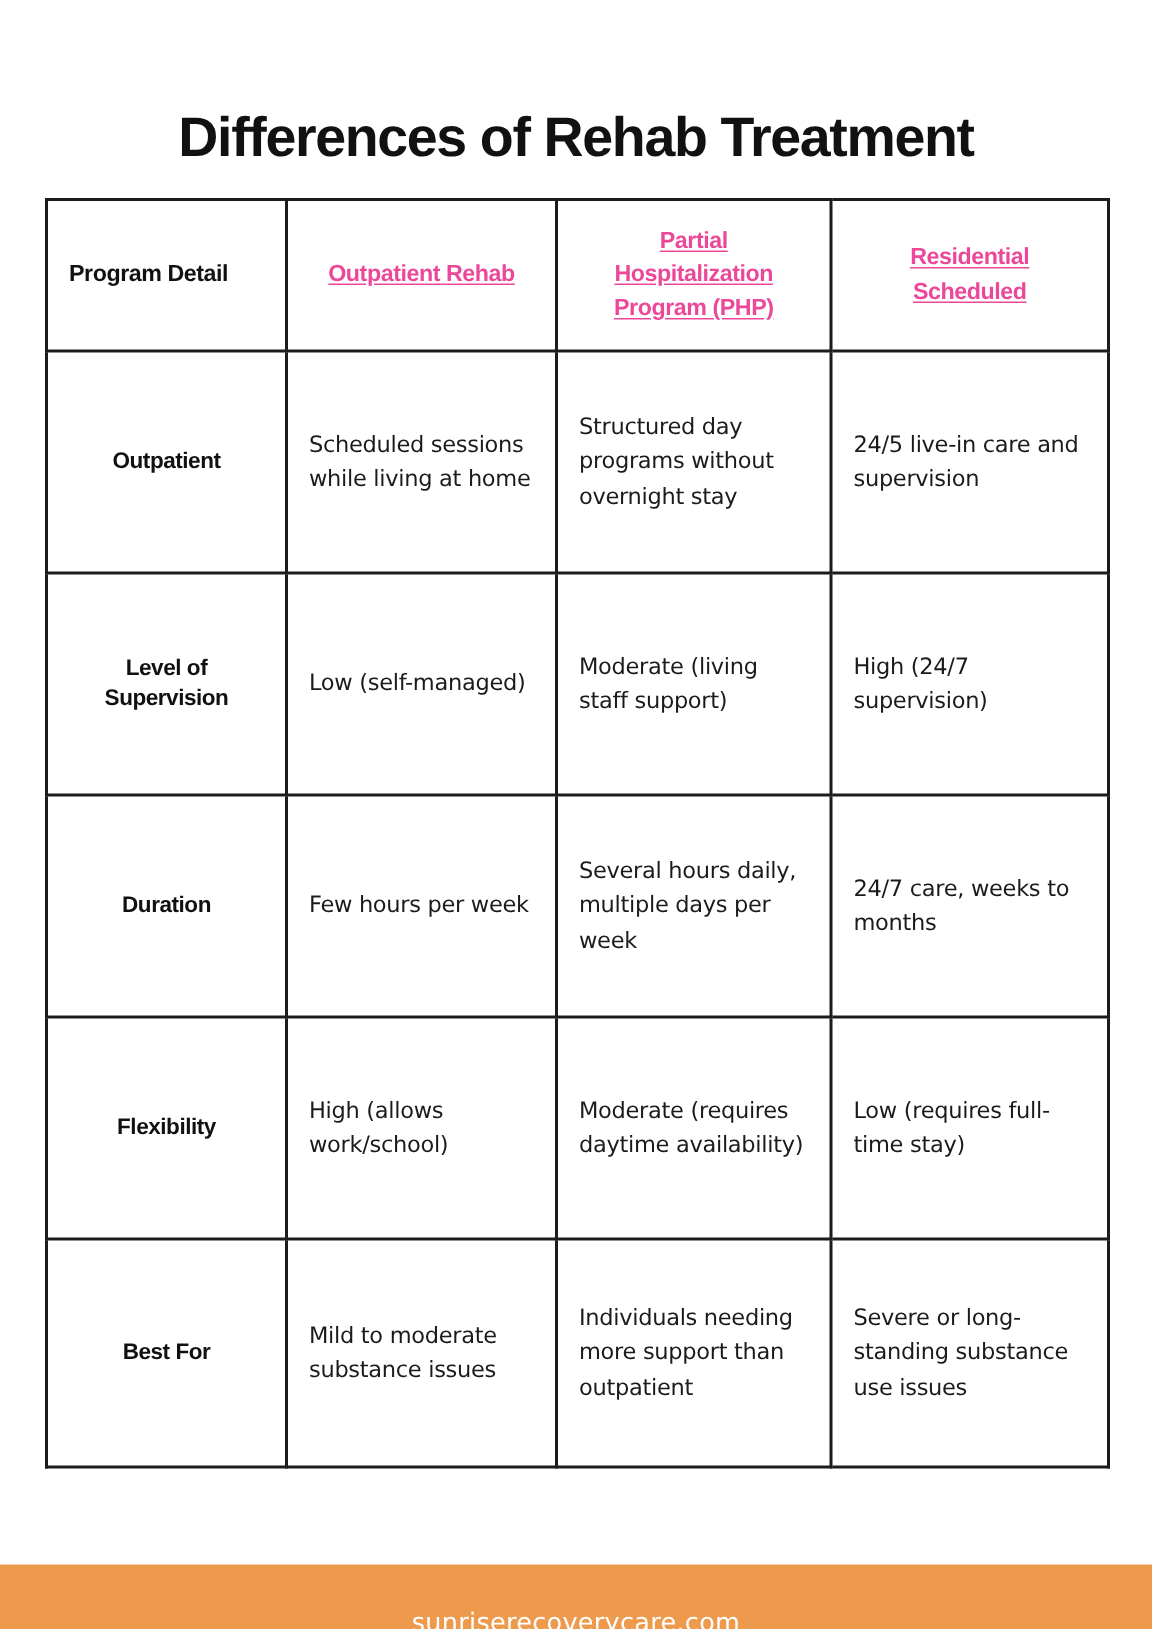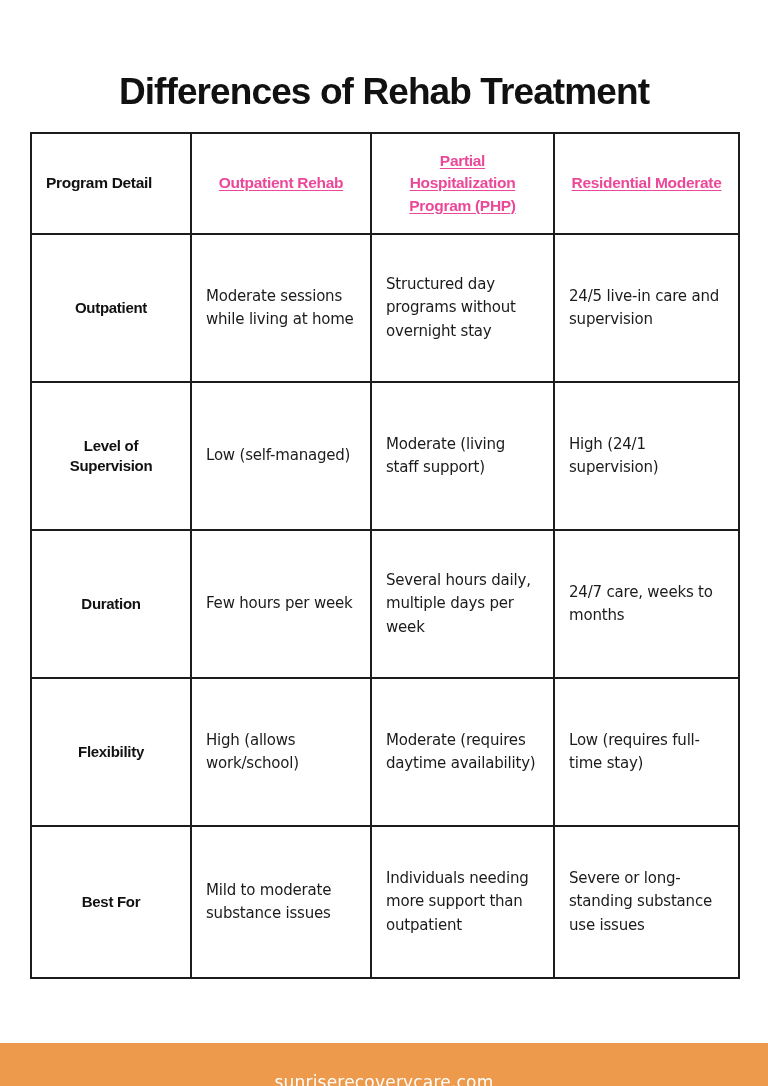--- a/index.html
+++ b/index.html
@@ -153,51 +153,51 @@
           <td>
             <div class="h-plain">Program Detail</div>
           </td>
           <td>
             <span class="h-link">Outpatient Rehab</span>
           </td>
           <td>
             <span class="h-link">Partial Hospitalization Program (PHP)</span>
           </td>
           <td>
-            <span class="h-link">Residential Moderate</span>
+            <span class="h-link">Residential Scheduled</span>
           </td>
         </tr>
 
         <tr class="body-row">
           <td>
             <div class="row-label">Outpatient</div>
           </td>
           <td>
-            <div class="cell-text">Moderate sessions while living at home</div>
+            <div class="cell-text">Scheduled sessions while living at home</div>
           </td>
           <td>
             <div class="cell-text">Structured day programs without overnight stay</div>
           </td>
           <td>
             <div class="cell-text">24/5 live-in care and supervision</div>
           </td>
         </tr>
 
         <tr class="body-row">
           <td>
             <div class="row-label">Level of Supervision</div>
           </td>
           <td>
             <div class="cell-text">Low (self-managed)</div>
           </td>
           <td>
             <div class="cell-text">Moderate (living staff support)</div>
           </td>
           <td>
-            <div class="cell-text">High (24/1 supervision)</div>
+            <div class="cell-text">High (24/7 supervision)</div>
           </td>
         </tr>
 
         <tr class="body-row">
           <td>
             <div class="row-label">Duration</div>
           </td>
           <td>
             <div class="cell-text">Few hours per week</div>
           </td>

